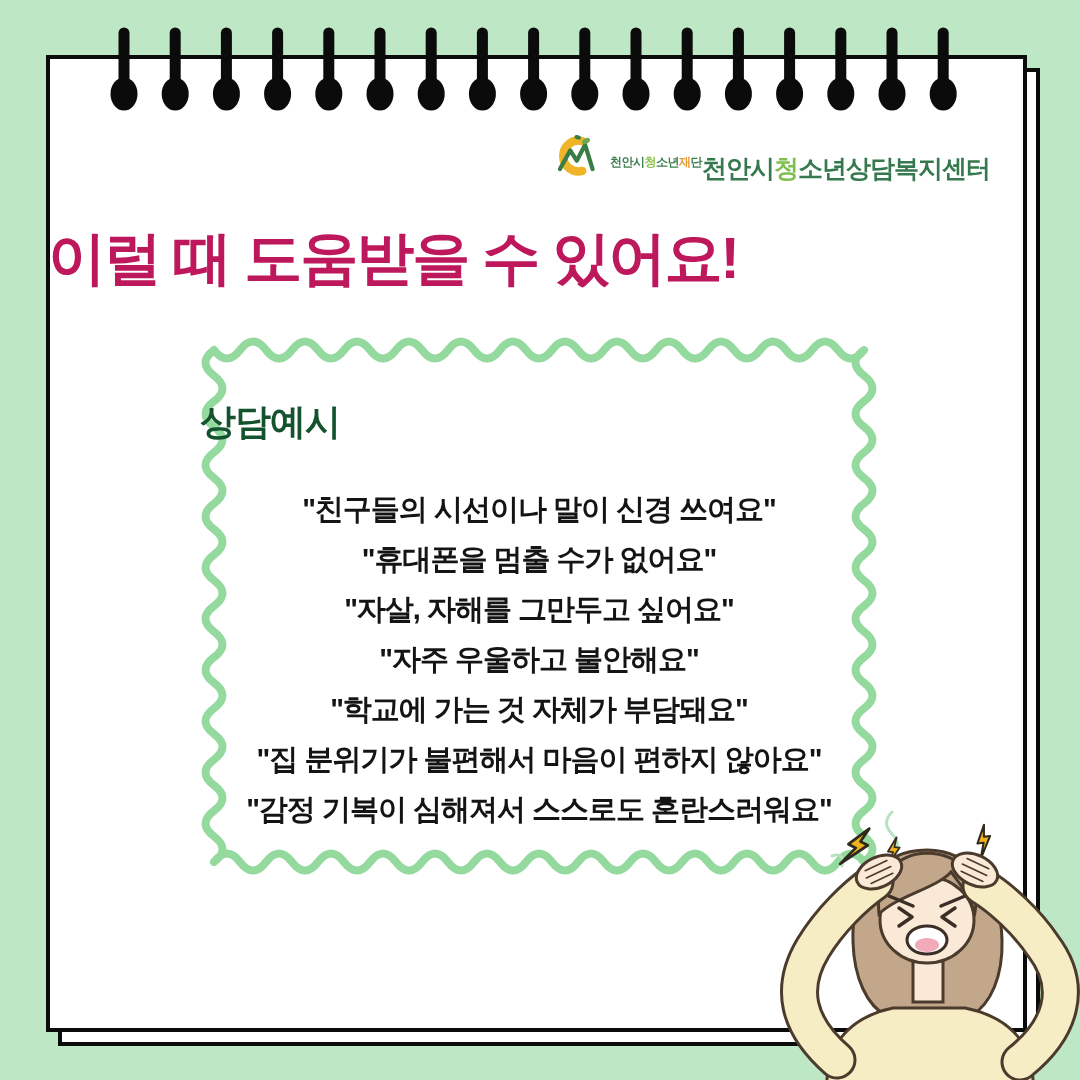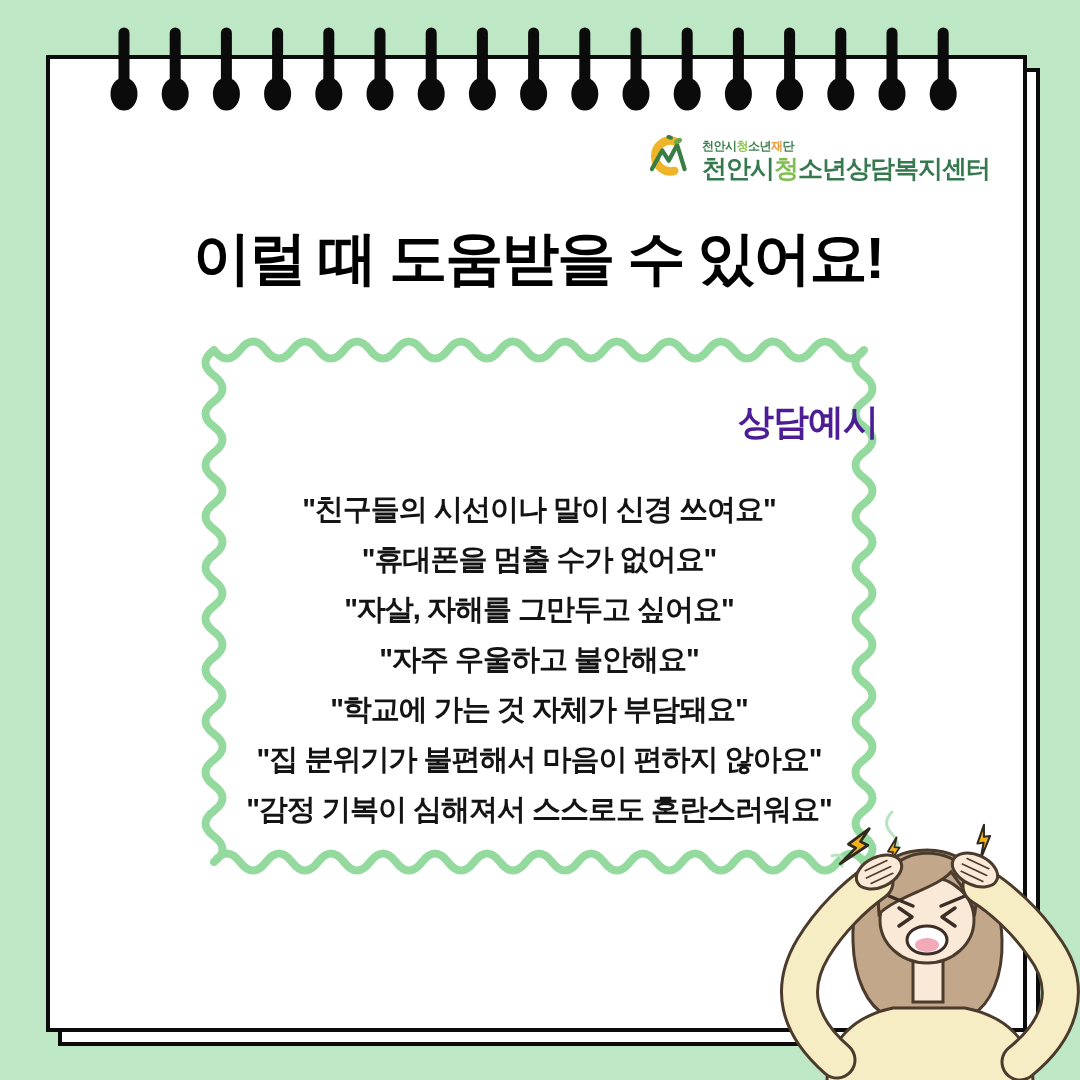--- a/index.html
+++ b/index.html
@@ -20,37 +20,37 @@
     position:absolute;left:46px;top:55px;width:981px;height:977px;
     background:#fff;border:4px solid #0b0b0b;box-sizing:border-box;z-index:1;
   }
   .spiral{position:absolute;left:0;top:0;width:1080px;height:130px;z-index:4;}
 
   
   .logo{
     position:absolute;top:131px;right:90px;z-index:3;
     display:flex;align-items:flex-end;gap:9px;
   }
-  .logo-text{display:flex;flex-direction:column;align-items:flex-start;line-height:1;}
+  .logo-text{display:flex;flex-direction:row;align-items:flex-start;line-height:1;}
   .logo-small{font-size:12px;font-weight:700;letter-spacing:-0.5px;margin-bottom:4px;}
   .logo-main{font-size:25px;font-weight:800;letter-spacing:-1px;}
 
   
   .page-title{
     position:absolute;left:48px;top:220px;width:980px;z-index:3;
-    text-align:center;font-size:58px;font-weight:800;letter-spacing:-2px;
-    color:#000000;
+    text-align:left;font-size:58px;font-weight:800;letter-spacing:-2px;
+    color:#be185d;
   }
 
   
   .example-card{position:absolute;left:200px;top:336px;width:678px;height:540px;z-index:2;}
   .example-card svg.border{position:absolute;left:0;top:0;}
   .card-heading{
-    position:absolute;left:0;top:62px;width:100%;text-align:right;
-    font-size:36px;font-weight:800;letter-spacing:-1px;color:#4c1d95;
+    position:absolute;left:0;top:62px;width:100%;text-align:left;
+    font-size:36px;font-weight:800;letter-spacing:-1px;color:#14532d;
   }
   .card-quotes{position:absolute;left:8px;top:148px;width:662px;text-align:center;}
   .quote-line{font-size:29px;font-weight:600;letter-spacing:-1px;line-height:50px;color:#141414;white-space:nowrap;}
 
   
   .person{position:absolute;left:775px;top:810px;width:310px;height:272px;z-index:5;}
 
   
   .hair{fill:var(--hair-brown,#c2a78b);stroke:var(--outline-dark,#4a3b2d);stroke-width:3;}
   .skin{fill:var(--skin-tone,#fbe9d8);stroke:var(--outline-dark,#4a3b2d);stroke-width:3;}

